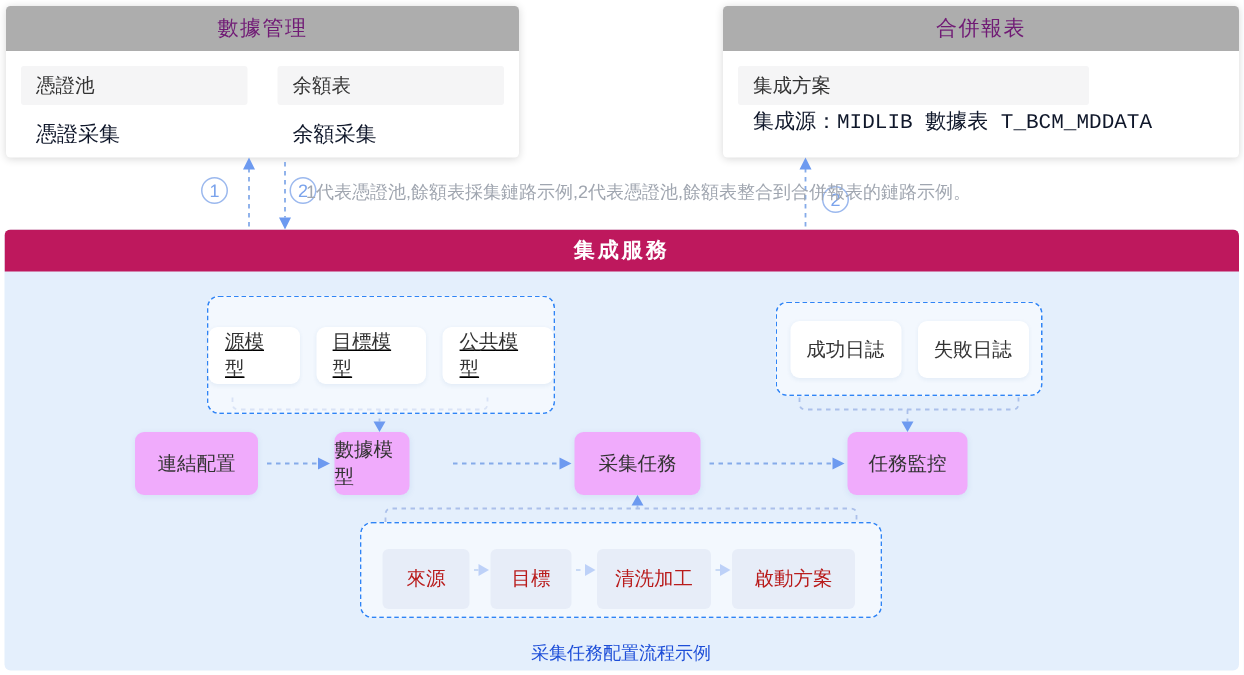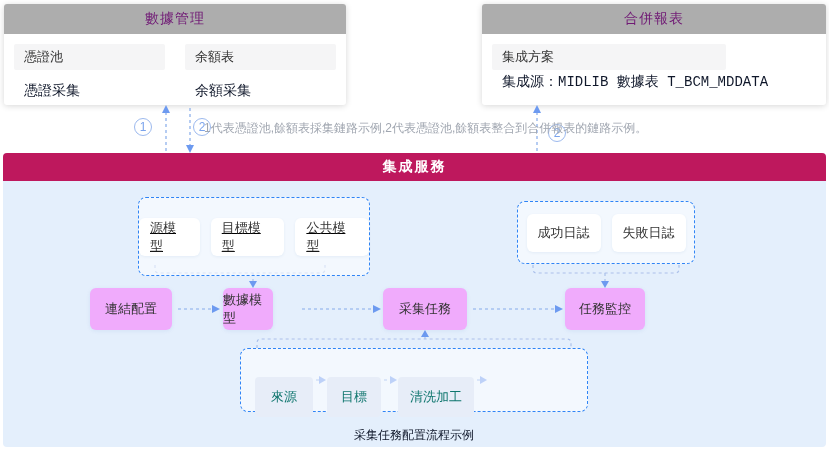--- a/index.html
+++ b/index.html
@@ -51,29 +51,29 @@
               font-size:13px; color:#333; box-shadow:0 1px 3px rgba(30,80,160,.07); }
 
   .flow-box { position:absolute; top:107px; height:42px; background:#f0abfc; border-radius:6px;
               display:flex; align-items:center; justify-content:center;
               font-size:13px; color:#333; box-shadow:0 1px 4px rgba(30,80,160,.08); }
   .fb-link    { left:87px;  width:82px; }
   .fb-model   { left:220px; width:50px; }
   .fb-collect { left:380px; width:84px; }
   .fb-monitor { left:562px; width:80px; }
 
-  .sub-box { position:absolute; top:196px; height:40px; background:#e7edf8; border-radius:4px;
-             display:flex; align-items:center; justify-content:center; font-size:13px; color:#0f766e;font-family:Liberation Mono, monospace; }
+  .sub-box { position:absolute; top:185px; height:40px; background:#e7edf8; border-radius:4px;
+             display:flex; align-items:center; justify-content:center; font-size:13px; color:#b91c1c;font-family:Liberation Mono, monospace; }
   .sb-1 { left:252px; width:58px; }
   .sb-2 { left:324px; width:54px; }
   .sb-3 { left:395px; width:76px; }
   .sb-4 { left:485px; width:82px; }
 
   .caption { position:absolute; left:237px; top:246px; width:348px; text-align:center;
-             font-size:12px; color:#0f172a; }
+             font-size:12px; color:#1d4ed8; }
 
   .dash  { stroke:#85abe9; stroke-width:1.2; stroke-dasharray:3 3; fill:none; }
   .brak  { stroke:#abc0ea; stroke-width:1.2; stroke-dasharray:3 3; fill:none; }
   .head  { fill:#6d9af0; stroke:none; }
 </style>
 </head>
 <body>
 
 <div class="stage">
 
@@ -178,18 +178,19 @@
 
       <div class="flow-box fb-link">連結配置</div>
       <div class="flow-box fb-model">數據模型</div>
       <div class="flow-box fb-collect">采集任務</div>
       <div class="flow-box fb-monitor">任務監控</div>
 
       <div class="dash-box dash-sub"></div>
       <div class="sub-box sb-1">來源</div>
       <div class="sub-box sb-2">目標</div>
       <div class="sub-box sb-3">清洗加工</div>
+      <div class="sub-box sb-4">啟動方案</div>
 
       <div class="caption">采集任務配置流程示例</div>
     </div>
   </section>
 
 </div>
 
 </body></html>

